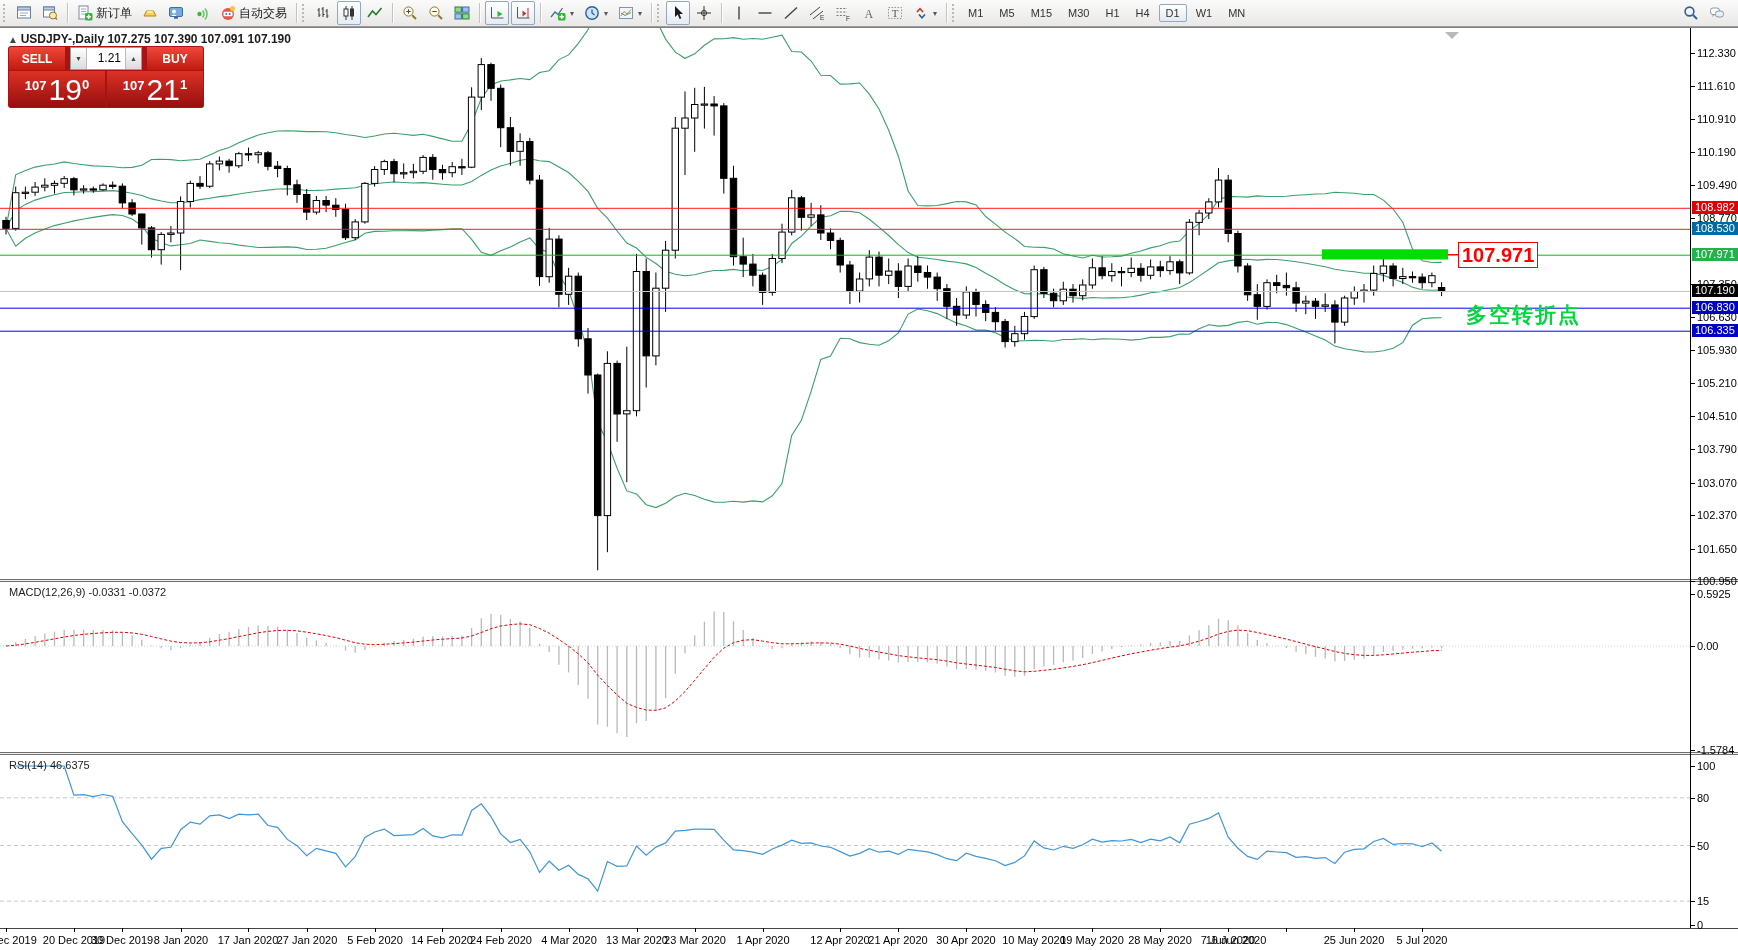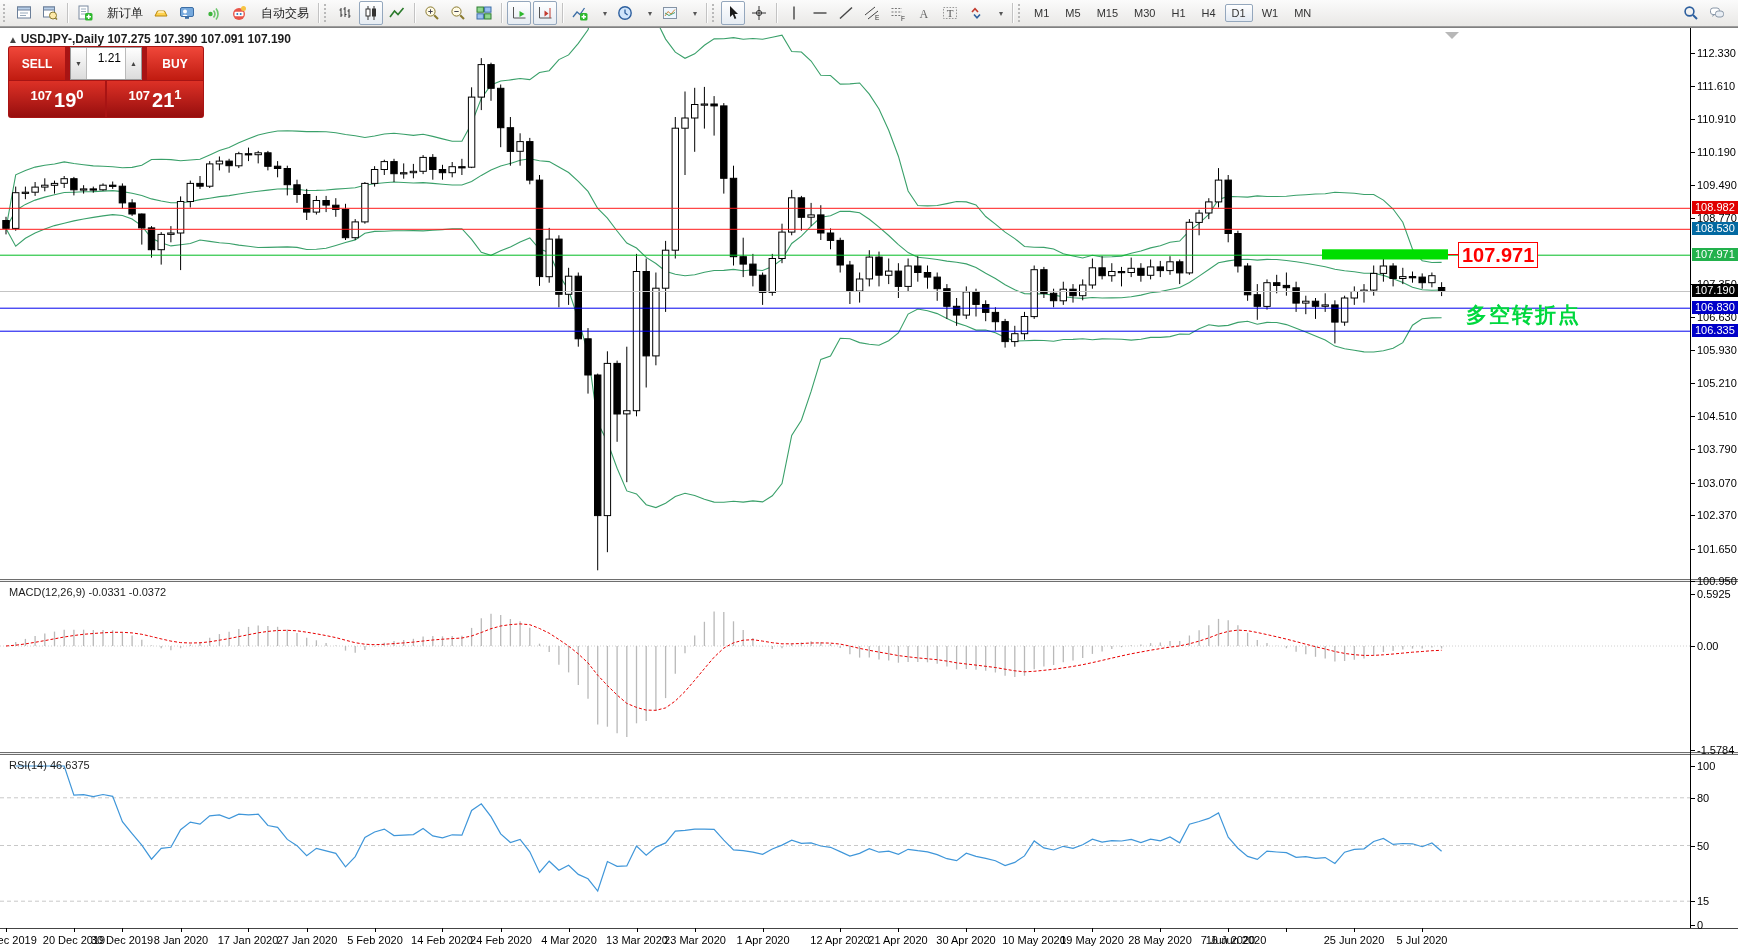--- a/index.html
+++ b/index.html
@@ -2,21 +2,21 @@
 <html><head>
 <meta charset="utf-8">
 <style>
   html,body{margin:0;padding:0;background:#d4d0c8;}
   #screen{position:relative;width:1738px;height:950px;background:#fff;overflow:hidden;
           font-family:"Liberation Sans",sans-serif;-webkit-font-smoothing:antialiased;}
   
   #toolbar{position:absolute;left:0;top:0;width:1738px;height:27px;
            background:linear-gradient(#fbfbfb,#e9e8e6);border-bottom:1px solid #9b9b9b;
            display:flex;align-items:center;padding-left:2px;box-sizing:border-box;}
-  .tb-btn{height:22px;display:flex;align-items:center;gap:14px;padding:0 3px;margin:0 1px;
+  .tb-btn{height:22px;display:flex;align-items:center;gap:3px;padding:0 3px;margin:0 1px;
           border:1px solid transparent;border-radius:2px;font-size:12px;color:#222;cursor:default;}
   .tb-btn.pressed{border:1px solid #94a7bd;background:linear-gradient(#fff,#e6ecf3);}
   .tb-sep{width:1px;height:20px;background:#c3c3c3;box-shadow:1px 0 0 #fdfdfd;margin:0 4px;}
   .tb-handle{width:3px;height:18px;border-left:2px dotted #b9b9b9;margin:0 3px 0 1px;}
   .i{width:16px;height:16px;display:inline-block;flex:0 0 16px;}
   .caret{font-size:8px;color:#555;margin-left:1px;}
   .tf-btn{font-size:11px;padding:2px 6px;margin:0 1px;border:1px solid transparent;border-radius:2px;color:#333;}
   .tf-btn.pressed{border:1px solid #94a7bd;background:linear-gradient(#fff,#e2e9f2);}
   #tb-right{margin-left:auto;display:flex;align-items:center;margin-right:8px;}
   
@@ -34,35 +34,35 @@
   .hilabel{position:absolute;left:1692px;font-size:11px;color:#fff;padding:0 3px;line-height:13px;white-space:nowrap;}
   .dlabel{position:absolute;top:906px;width:80px;margin-left:-40px;text-align:center;font-size:11px;color:#000;white-space:nowrap;}
   .dtick{position:absolute;top:900px;width:1px;height:4px;background:#000;}
   #title{position:absolute;left:8px;top:4px;font-size:12px;font-weight:bold;color:#1c1c1c;}
   #title .arrow{color:#444;font-size:10px;}
   .ind-header{position:absolute;left:9px;font-size:11px;color:#1c1c1c;}
   #macd-header{top:558px;}
   #rsi-header{top:731px;}
   
   #panel{position:absolute;left:8px;top:18px;width:194px;background:#a81414;padding:1px;border-radius:3px;z-index:6;}
-  .row1{display:flex;height:33px;gap:5px;}
+  .row1{display:flex;height:23px;gap:5px;}
   .tr-btn{flex:0 0 56px;background:linear-gradient(#f0473a,#c01b10);color:#fff;font-size:12px;font-weight:bold;
           display:flex;align-items:center;justify-content:center;}
   .btn-sell{border-radius:2px 0 0 0;}
   .btn-buy{border-radius:0 2px 0 0;}
   .vol{flex:1;display:flex;background:#e8e8e8;border:1px solid #9a9a9a;box-sizing:border-box;}
   .vol-btn{width:15px;background:linear-gradient(#fefefe,#dcdcdc);color:#444;font-size:7px;
            display:flex;align-items:center;justify-content:center;border-right:1px solid #bbb;}
   .vol-btn.up{border-left:1px solid #bbb;border-right:none;}
   .vol-val{flex:1;background:#fff;text-align:right;font-size:12px;color:#000;line-height:21px;padding-right:4px;}
   .row2{display:flex;gap:2px;margin-top:1px;height:36px;}
   .price-box{flex:1;background:linear-gradient(#dd3126,#970e0e);color:#fff;display:flex;align-items:flex-end;
              justify-content:center;padding-bottom:3px;}
   .p-small{font-size:13px;font-weight:bold;margin:0 2px 11px 0;}
-  .p-big{font-size:20px;font-weight:bold;line-height:28px;}
+  .p-big{font-size:30px;font-weight:normal;line-height:28px;}
   .p-sup{font-size:13px;font-weight:bold;position:relative;top:-12px;}
   
   #callout{position:absolute;left:1458px;top:214px;border:1px solid #f00;background:#fff;color:#f00;
            font-size:20px;font-weight:600;line-height:24px;padding:0 3px;z-index:5;}
   #callout-line{position:absolute;left:1448px;top:226px;width:10px;height:1px;background:#f00;z-index:5;}
   #annotation{position:absolute;left:1466px;top:273px;font-size:21px;font-weight:bold;color:#00d83e;
               letter-spacing:2px;z-index:5;white-space:nowrap;}
 </style>
 </head>
 <body>

